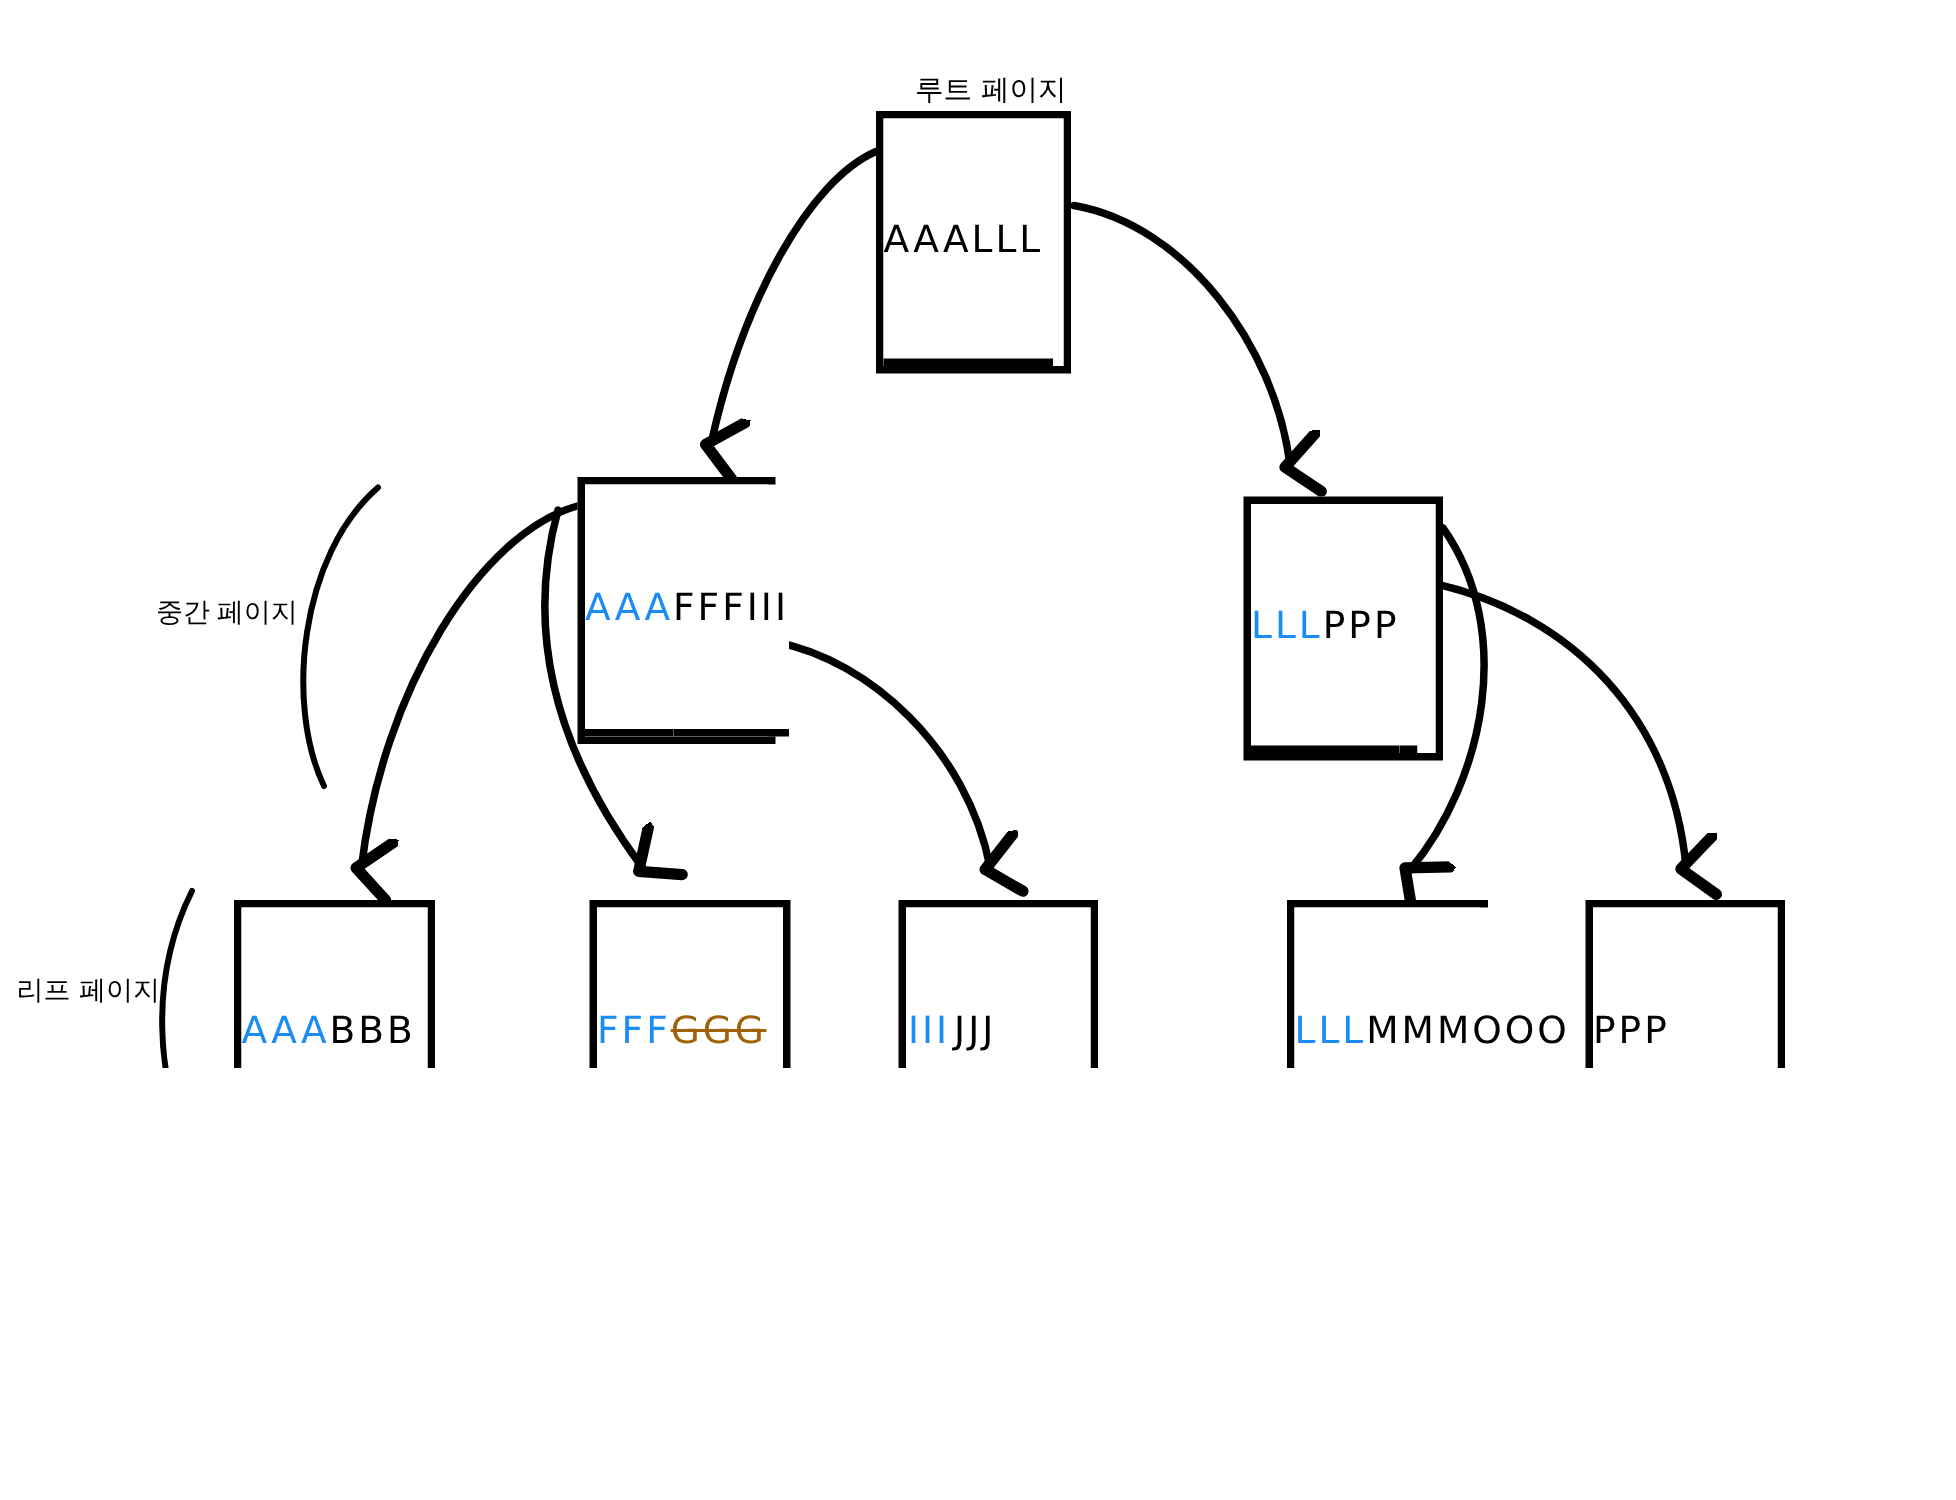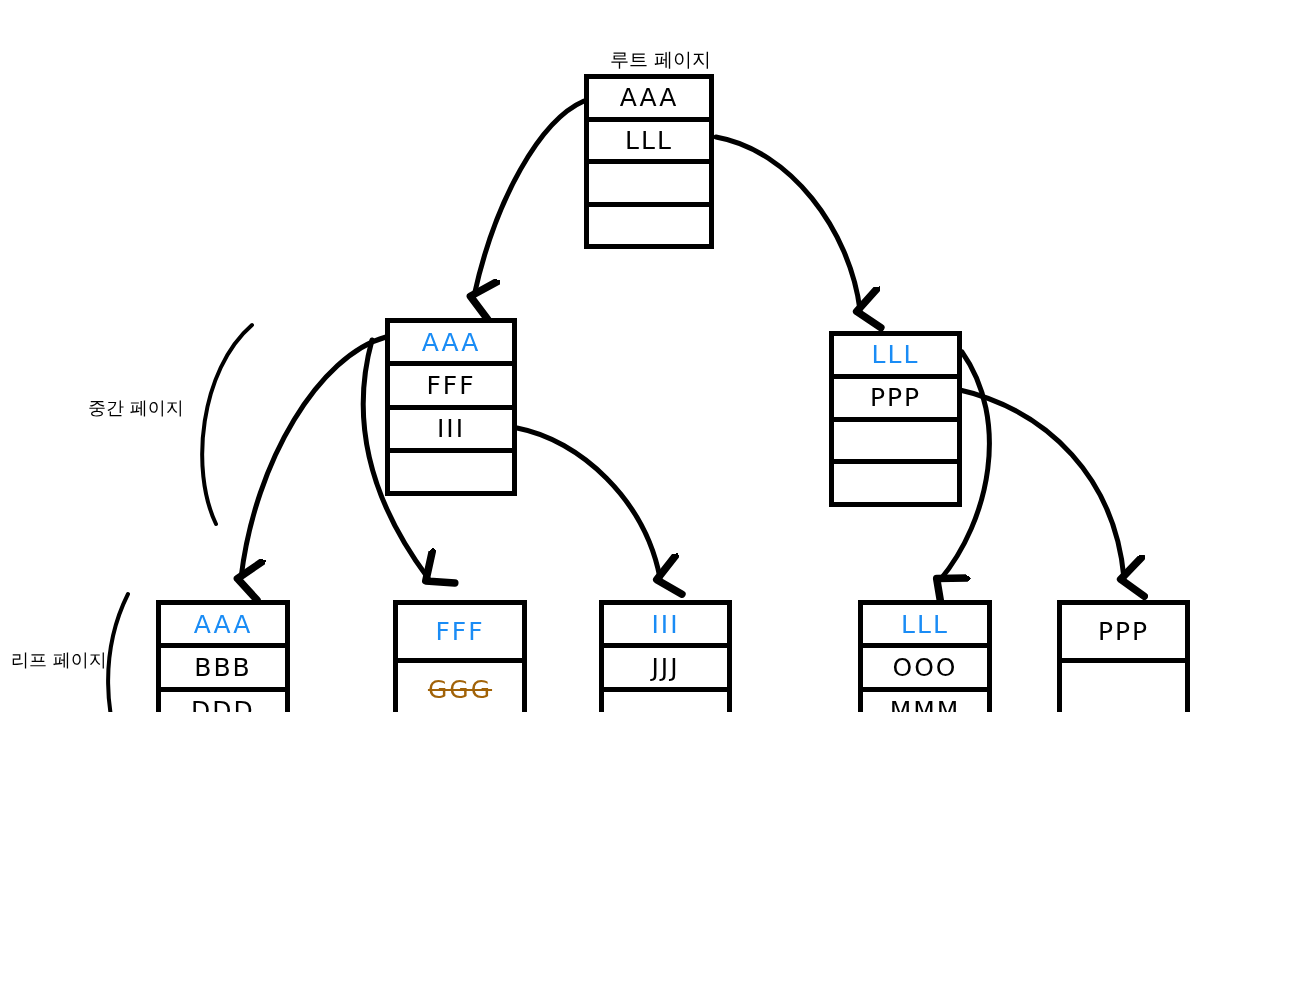--- a/index.html
+++ b/index.html
@@ -25,21 +25,20 @@
     width: 1304px;
     height: 1000px;
     pointer-events: none;
   }
   .node {
     position: absolute;
     box-sizing: border-box;
     border: 5px solid #000000;
     background: #ffffff;
     display: flex;
-    flex-direction: column;
   }
   .cell {
     box-sizing: border-box;
     flex: 1 1 0;
     border-bottom: 5px solid #000000;
     display: flex;
     align-items: center;
     justify-content: center;
     background: #ffffff;
     font-family: "DejaVu Sans", sans-serif;
@@ -92,21 +91,21 @@
         <path d="M 956,389 C 1050,410 1115,480 1124,578" marker-end="url(#arrowhead)"></path>
       </g>
     <g id="brace-paths" fill="none" stroke="#000000" stroke-width="4" stroke-linecap="round">
         <path d="M 252,325 C 200,370 190,470 216,524"></path>
         <path d="M 128,594 C 100,650 103,720 128,765"></path>
       </g>
   </svg>
 
   <div class="top-label" style="left:610px; top:47px;">루트 페이지</div>
 
-  <div class="side-label" style="left:88px; top:396px;">중간 페이지</div>
+  <div class="side-label" style="left:104px; top:396px;font-family:Liberation Serif, serif;">중간 페이지</div>
 
   <div class="side-label" style="left:11px; top:648px;">리프 페이지</div>
 
   <div id="nodes">
       <div class="node" style="left: 584px; top: 74px; width: 130px; height: 175px;">
         <div class="cell">AAA</div>
         <div class="cell">LLL</div>
         <div class="cell empty"></div>
         <div class="cell empty"></div>
       </div>
@@ -118,38 +117,37 @@
       </div>
       <div class="node" style="left: 829px; top: 331px; width: 133px; height: 176px;">
         <div class="cell blue">LLL</div>
         <div class="cell">PPP</div>
         <div class="cell empty"></div>
         <div class="cell empty"></div>
       </div>
       <div class="node" style="left: 156px; top: 600px; width: 134px; height: 178px;">
         <div class="cell blue">AAA</div>
         <div class="cell">BBB</div>
-        <div class="cell">DDD</div>
         <div class="cell empty"></div>
       </div>
       <div class="node" style="left: 393px; top: 600px; width: 134px; height: 178px;">
         <div class="cell blue">FFF</div>
         <div class="cell red">GGG</div>
         <div class="cell empty"></div>
       </div>
       <div class="node" style="left: 599px; top: 600px; width: 133px; height: 178px;">
         <div class="cell blue">III</div>
         <div class="cell">JJJ</div>
         <div class="cell empty"></div>
         <div class="cell empty"></div>
       </div>
       <div class="node" style="left: 858px; top: 600px; width: 134px; height: 178px;">
         <div class="cell blue">LLL</div>
+        <div class="cell">MMM</div>
         <div class="cell">OOO</div>
-        <div class="cell">MMM</div>
         <div class="cell empty"></div>
       </div>
       <div class="node" style="left: 1057px; top: 600px; width: 133px; height: 178px;">
         <div class="cell">PPP</div>
         <div class="cell empty"></div>
         <div class="cell empty"></div>
       </div>
     </div>
 </div>
 

